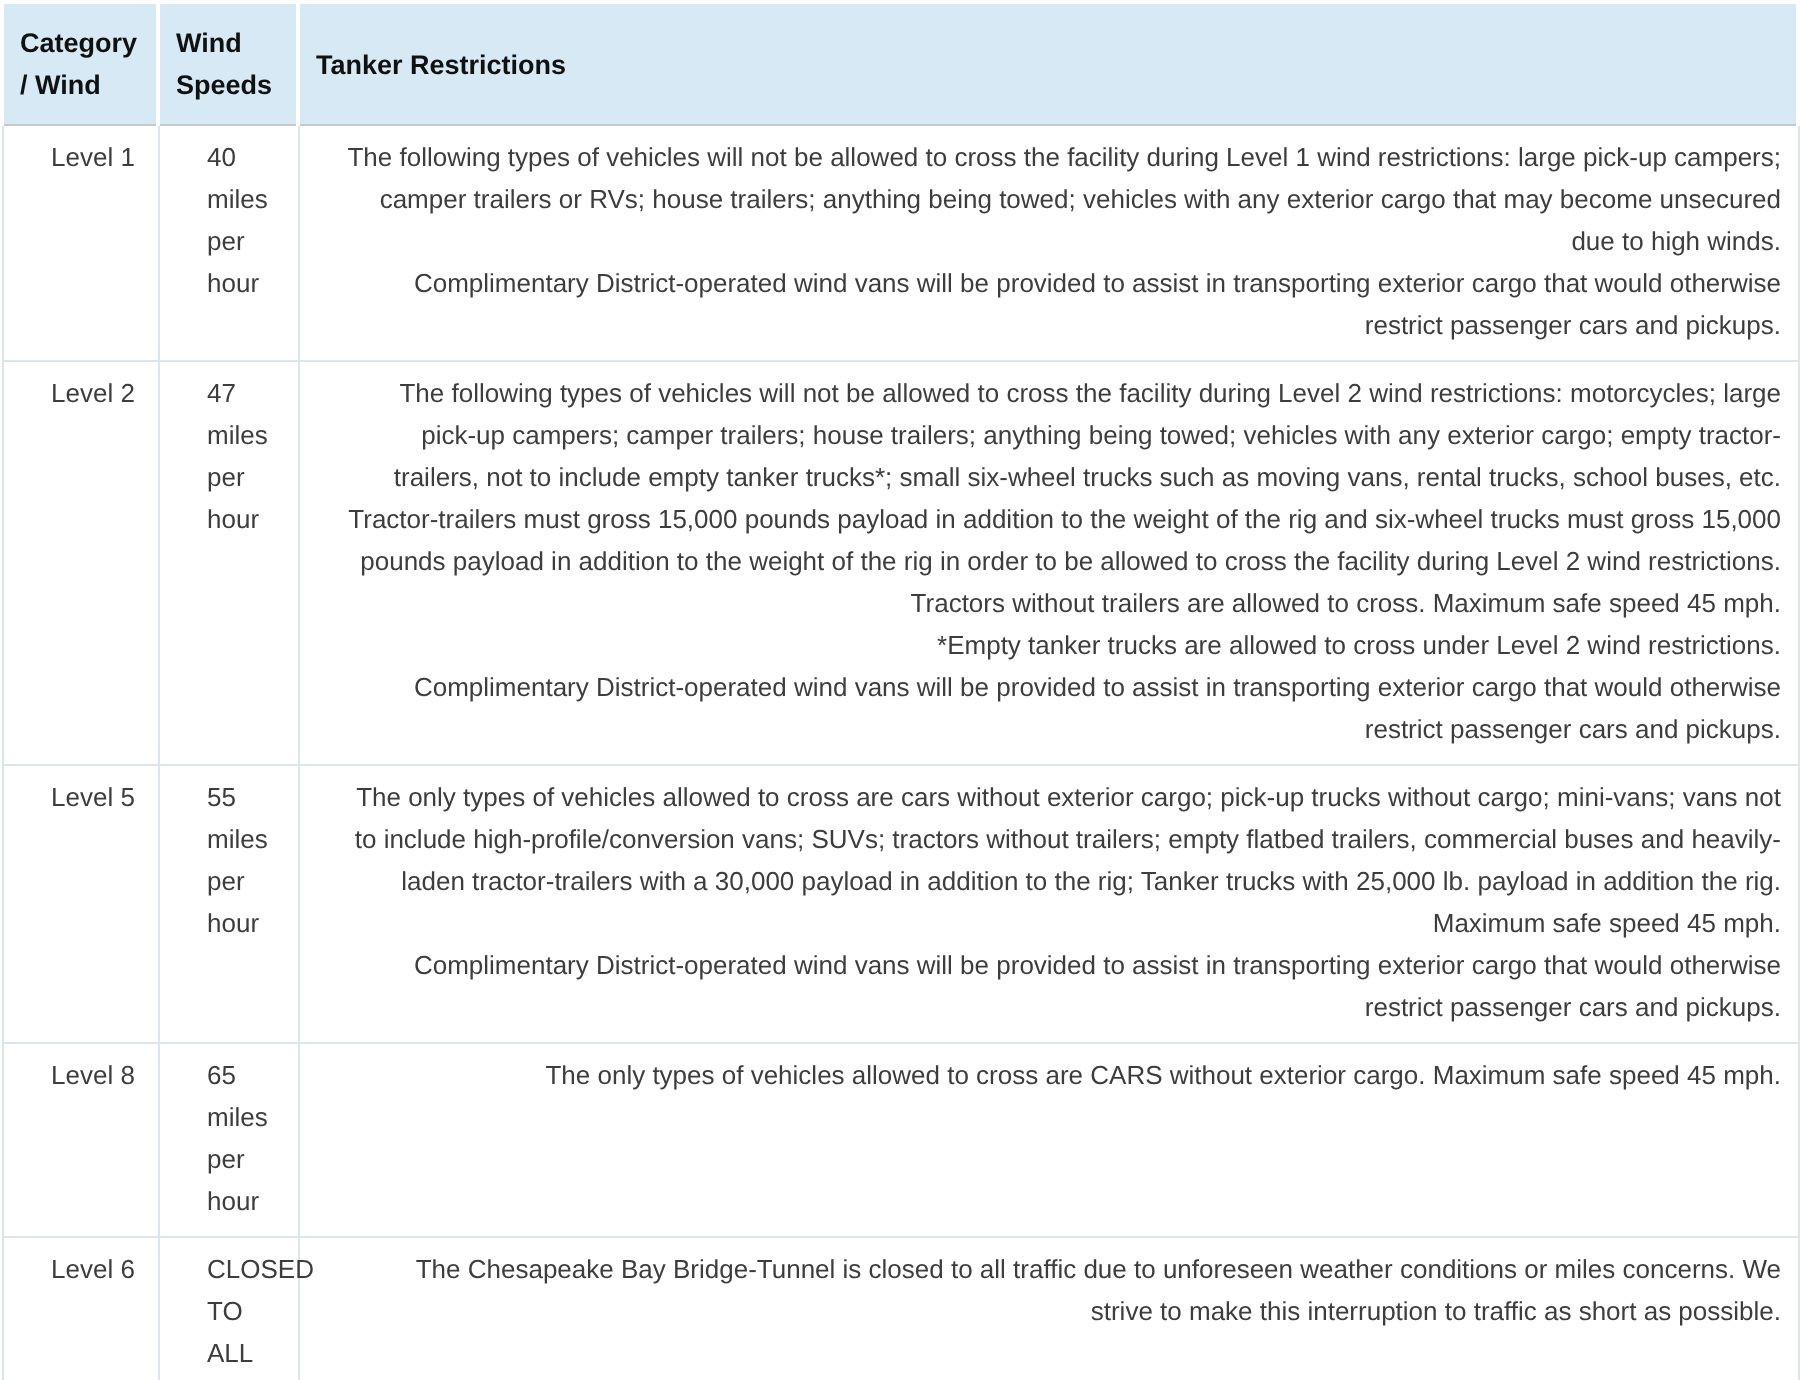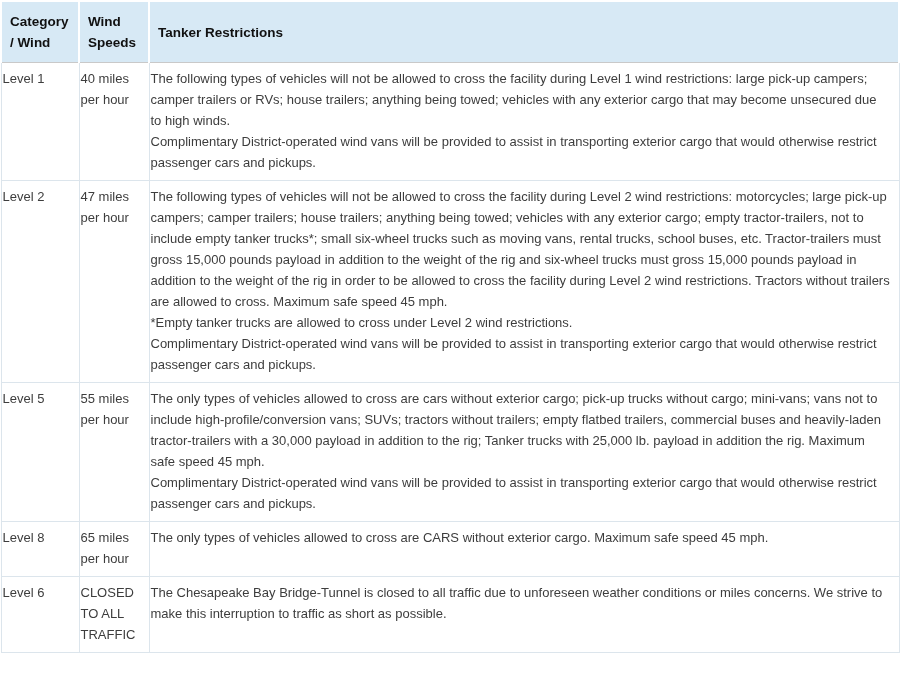--- a/index.html
+++ b/index.html
@@ -34,28 +34,29 @@
     text-align: left;
     vertical-align: middle;
     padding: 9px 8px;
     height: 42px;
   }
   tbody td {
     border: 1px solid #dce5ec;
     border-top: 1px solid #c2c2c2;
     vertical-align: top;
     text-align: left;
-    padding: 5px 8px 7px 1px;
+    padding: 5px 8px 7px 24px;
     color: #3d3d3d;
   }
   tbody tr:first-child td {
     border-top: none;
   }
   td .para {
     margin: 0;
+    text-align: right;
   }
 </style>
 </head>
 <body>
 
 <table class="restrictions">
   <colgroup>
     <col class="c-level">
     <col class="c-wind">
     <col class="c-rest">

